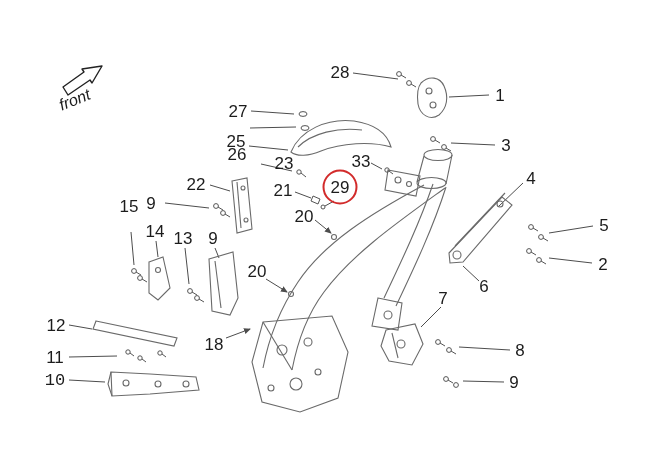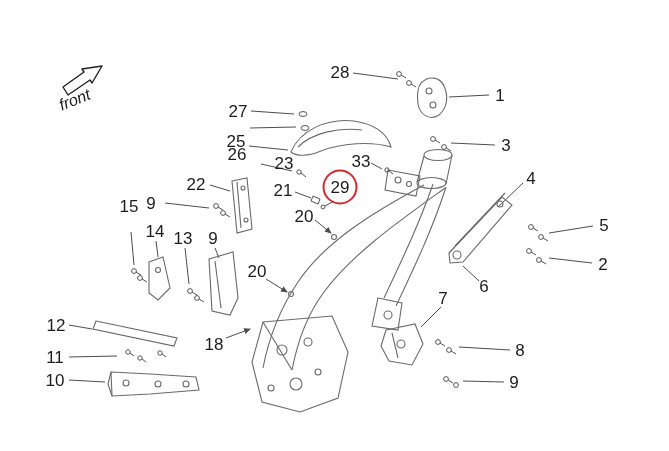--- a/index.html
+++ b/index.html
@@ -222,18 +222,18 @@
       <div class="part-label" style="left: 213px; top: 238px;">9</div>
       <div class="part-label" style="left: 604px; top: 225px;">5</div>
       <div class="part-label" style="left: 603px; top: 264px;">2</div>
       <div class="part-label" style="left: 257px; top: 271px;">20</div>
       <div class="part-label" style="left: 484px; top: 286px;">6</div>
       <div class="part-label" style="left: 443px; top: 298px;">7</div>
       <div class="part-label" style="left: 56px; top: 325px;">12</div>
       <div class="part-label" style="left: 214px; top: 344px;">18</div>
       <div class="part-label" style="left: 55px; top: 357px;">11</div>
       <div class="part-label" style="left: 520px; top: 350px;">8</div>
-      <div class="part-label" style="left: 55px; top: 380px;">10</div>
+      <div class="part-label" style="left: 55px; top: 380px; font-family: Liberation Mono, monospace;">10</div>
       <div class="part-label" style="left: 514px; top: 382px;">9</div>
     </div>
 
   <span class="front-text">front</span>
 </div>
 
 </body></html>

